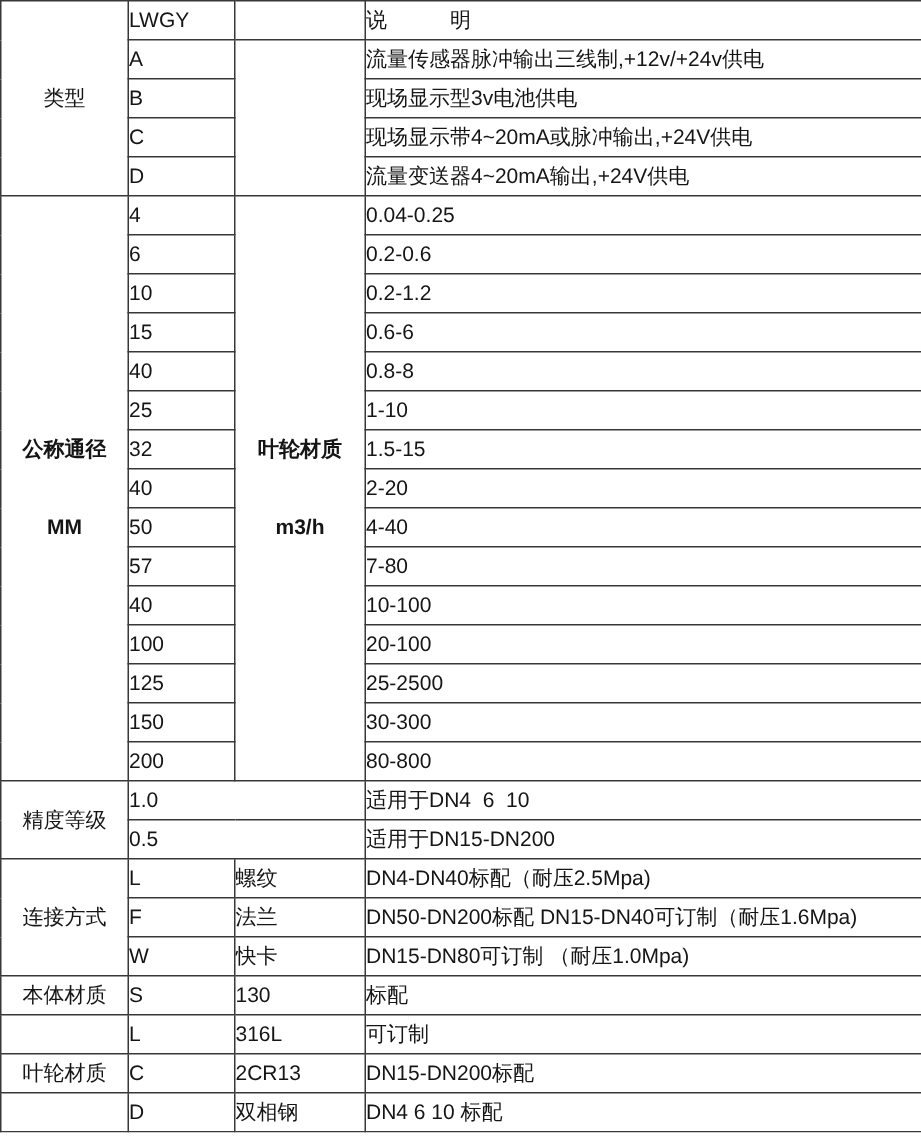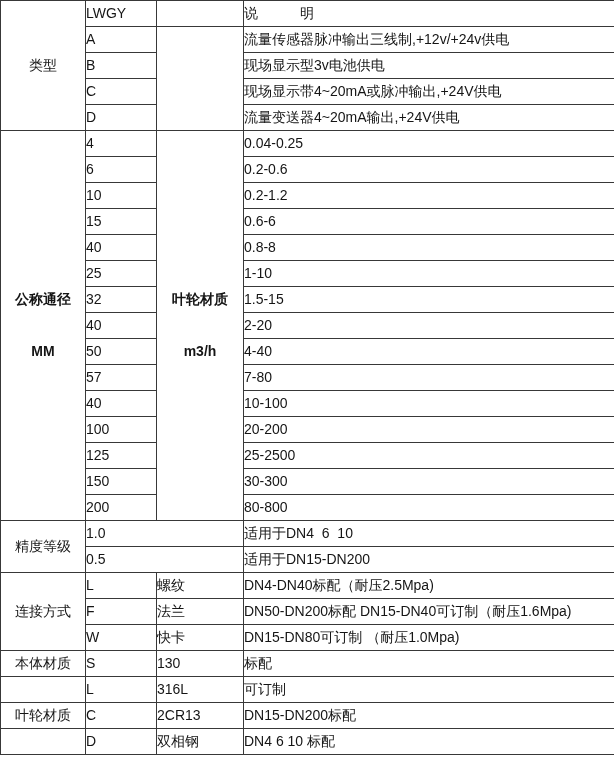--- a/index.html
+++ b/index.html
@@ -109,21 +109,21 @@
   <tr>
     <td class="c">57</td>
     <td class="l">7-80</td>
   </tr>
   <tr>
     <td class="c">40</td>
     <td class="l">10-100</td>
   </tr>
   <tr>
     <td class="c">100</td>
-    <td class="l">20-200</td>
+    <td class="l">20-100</td>
   </tr>
   <tr>
     <td class="c">125</td>
     <td class="l">25-2500</td>
   </tr>
   <tr>
     <td class="c">150</td>
     <td class="l">30-300</td>
   </tr>
   <tr>

